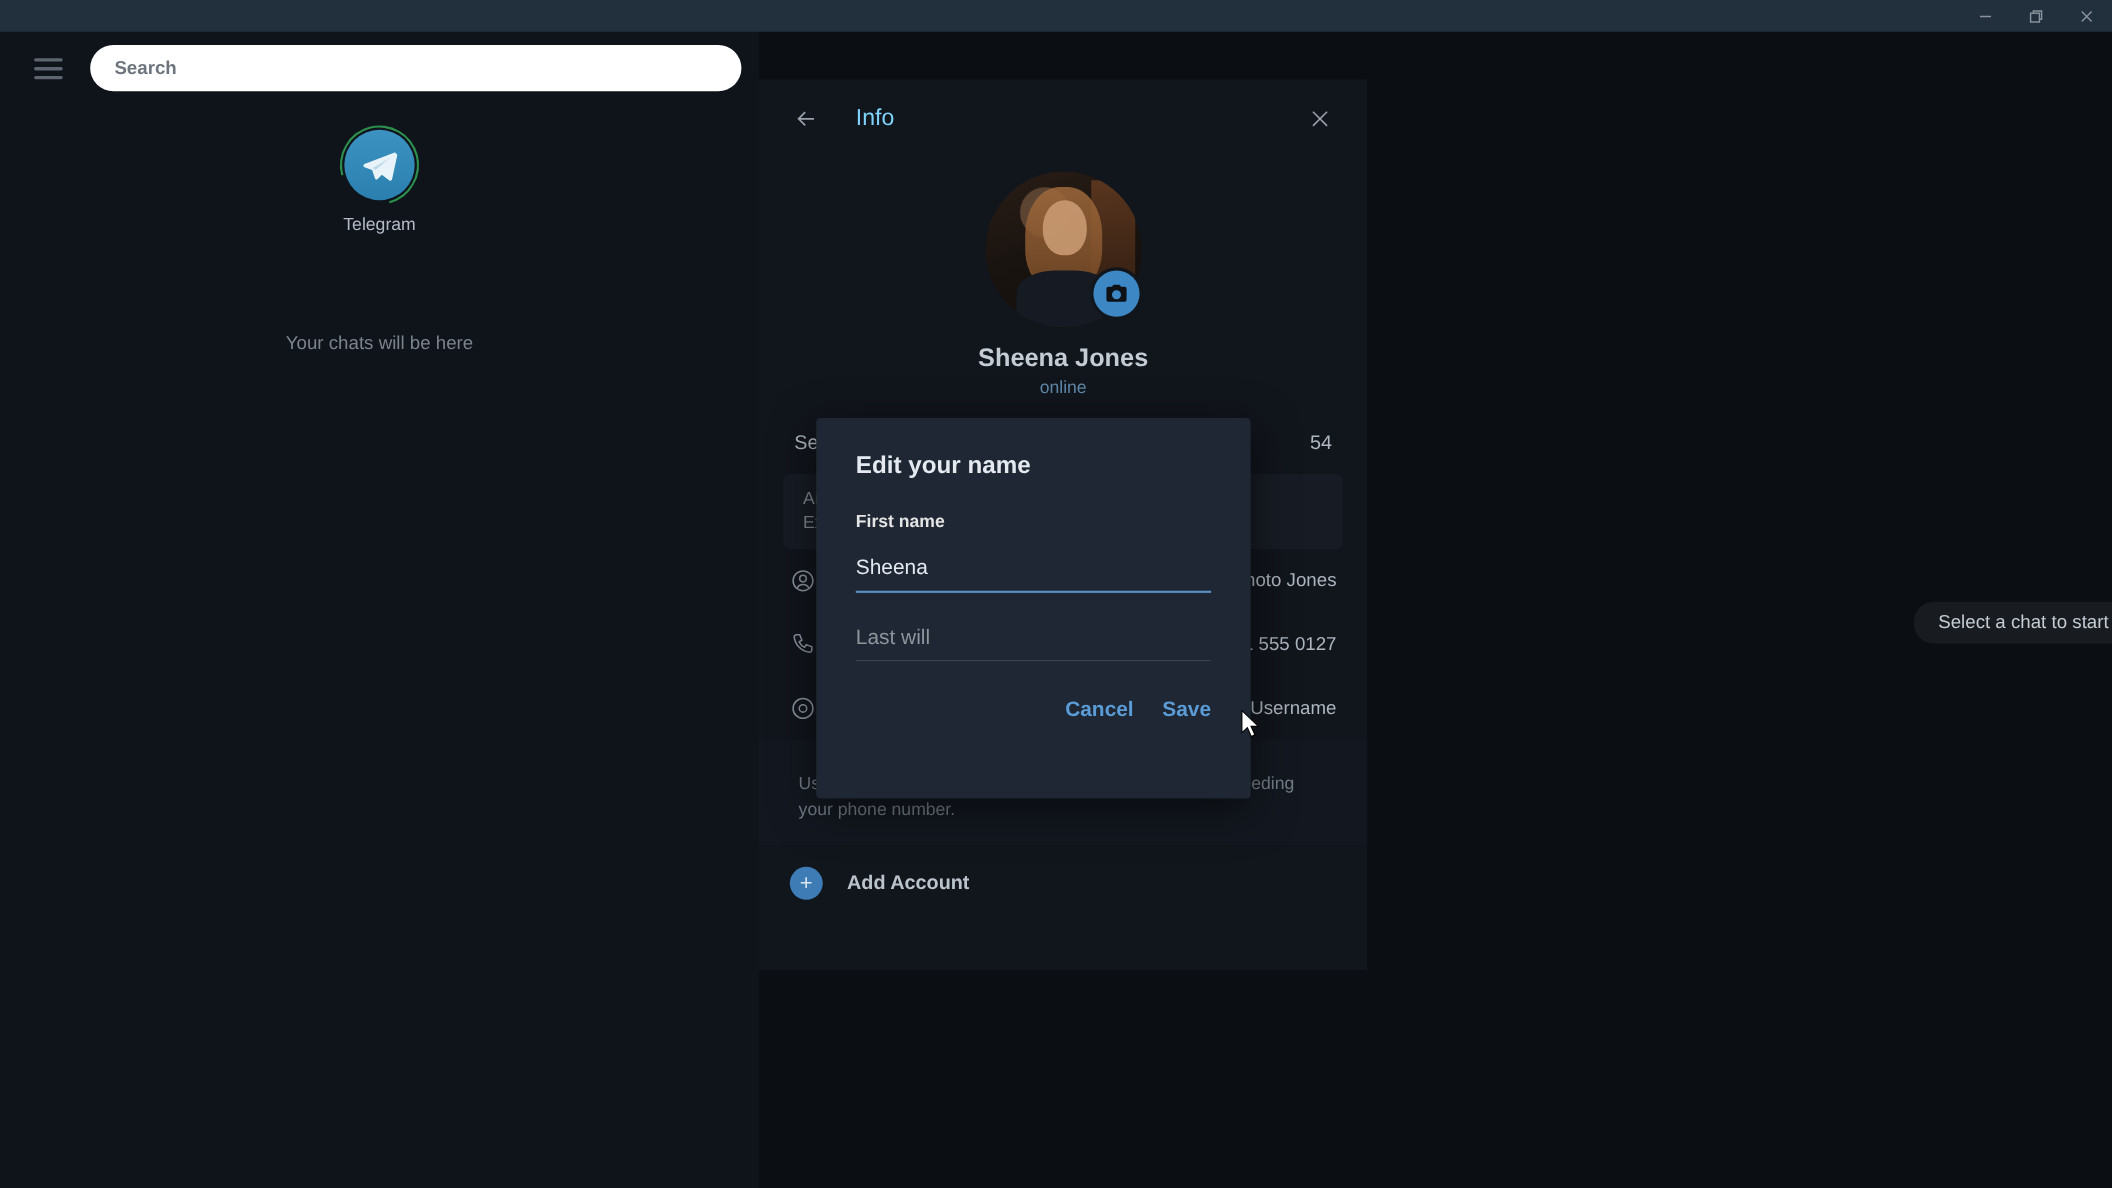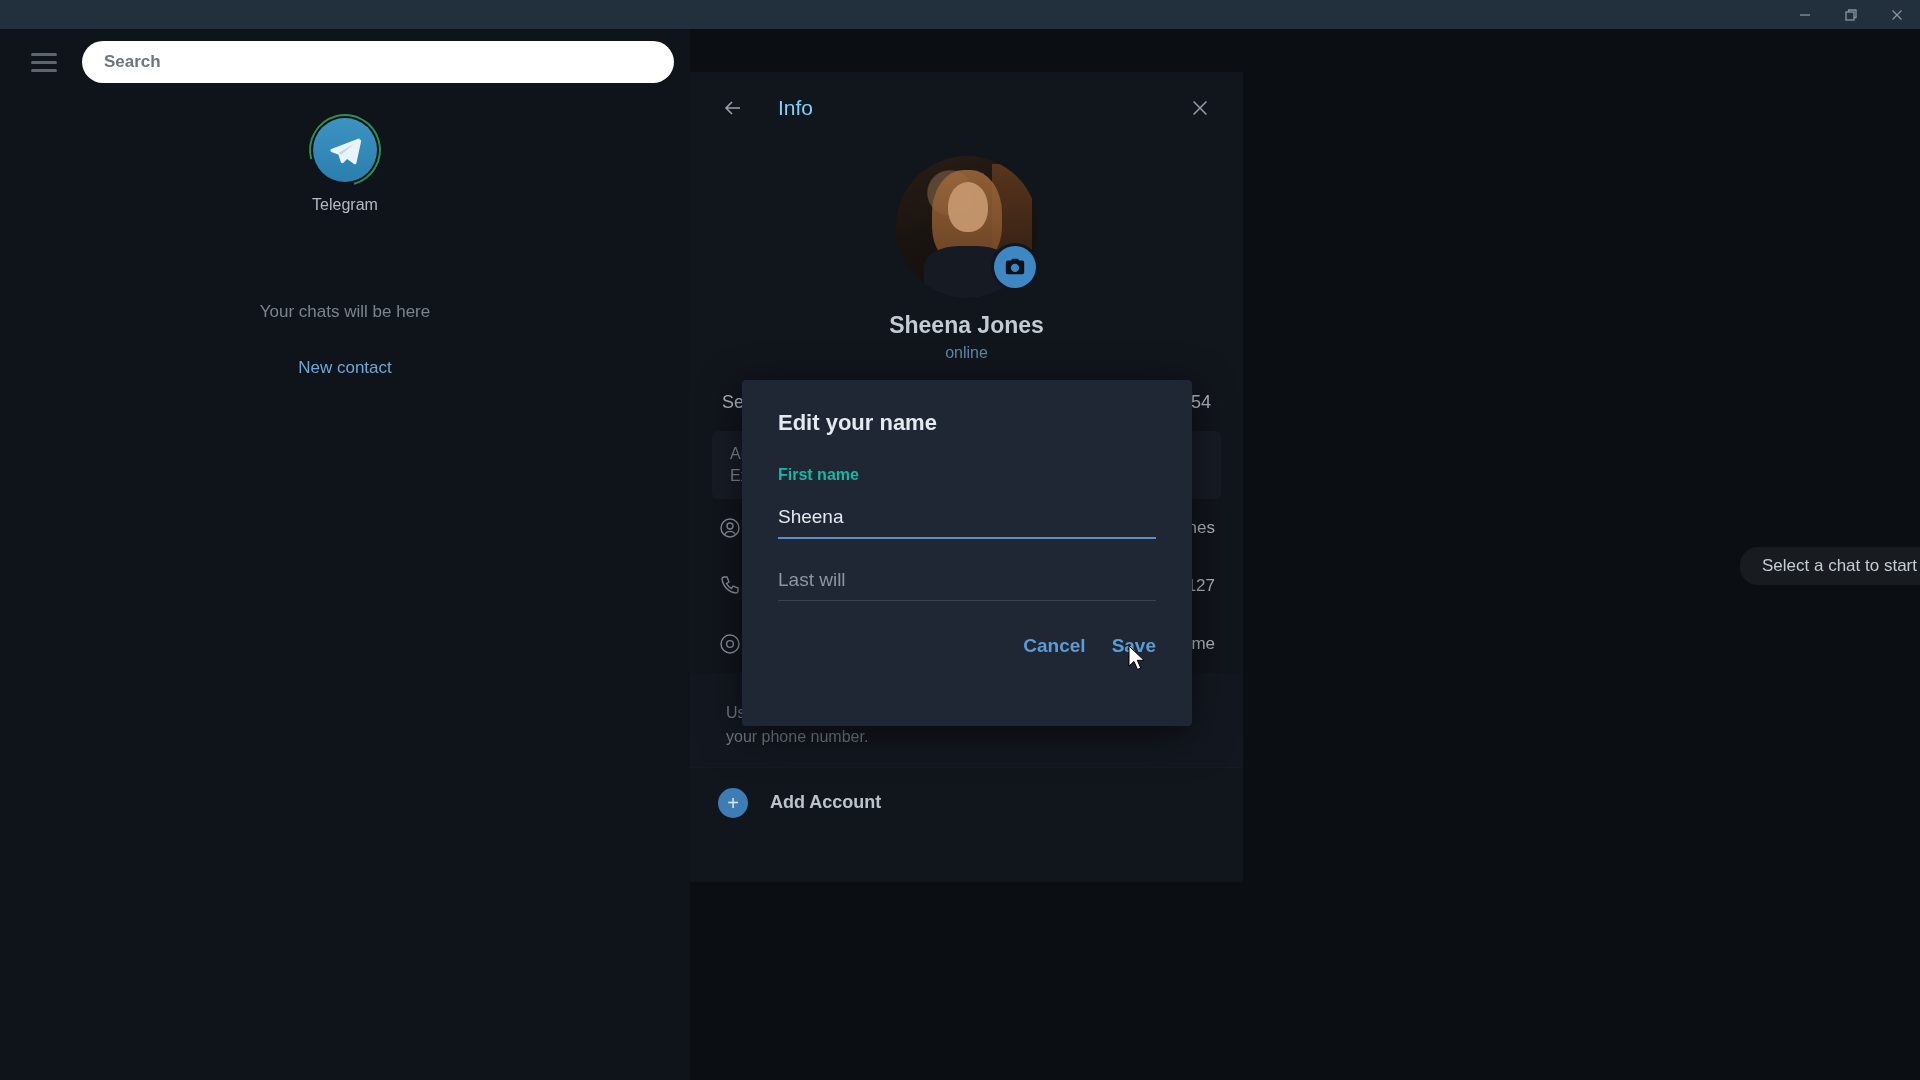--- a/index.html
+++ b/index.html
@@ -114,27 +114,27 @@
 
   .add-row { display:flex; align-items:center; height:70px; padding:0 28px; border-top:1px solid #161b22; }
   .add-plus {
     width:30px; height:30px; border-radius:50%; background:#3d7cb4;
     display:flex; align-items:center; justify-content:center; color:#dbe6f0; font-size:20px; line-height:1;
   }
   .add-label { margin-left:22px; font-size:18px; font-weight:bold; color:#bbc3cb; }
 
   
   .modal {
-    position:absolute; top:380px; left:742px; width:450px; height:346px;
+    position:absolute; top:380px; left:742px; width:395px; height:346px;
     background:#1e2733; border-radius:4px;
     box-shadow:0 10px 40px rgba(0,0,0,.55);
   }
   .modal-title { font-size:22px; font-weight:bold; color:#e4eaf0; padding:30px 36px 0; }
   .field { padding:0 36px; margin-top:30px; }
-  .field-label { font-size:16px; font-weight:bold; color:#14b8a6; }
+  .field-label { font-size:16px; font-weight:bold; color:#e5e5e5; }
   .field-label.muted { color:#8d959d; font-weight:normal; font-size:19px; }
   .field-value { font-size:19px; color:#e3e9ef; margin-top:22px; min-height:26px; }
   .underline { height:2px; background:#5a8fc4; margin-top:5px; }
   .underline.dim { height:1px; background:#39424e; margin-top:9px; }
   .modal-actions { display:flex; justify-content:flex-end; gap:26px; padding:34px 36px 0; }
   .modal-actions .btn { font-size:19px; font-weight:bold; color:#5b9bd6; }
 
   .cursor { position:absolute; left:1128px; top:645px; width:20px; height:28px; }
 </style>
 </head>
@@ -183,21 +183,20 @@
         <div class="tg-ring"></div>
         <div class="tg-circle">
           <svg viewBox="0 0 24 24" fill="#e8f3fa">
               <path d="M21.6 4.2 2.9 11.4c-.9.35-.88 1.64.03 1.96l4.6 1.6 1.75 5.2c.23.7 1.12.9 1.62.36l2.5-2.6 4.6 3.4c.6.45 1.47.12 1.63-.62l3.1-14.4c.18-.84-.64-1.5-1.13-1.1z"></path>
               <path d="M9.5 15.1l8.6-7.2-10.2 5.9z" fill="#bcd9ea"></path>
             </svg>
         </div>
       </div>
       <div class="tg-label">Telegram</div>
       <div class="chats-here">Your chats will be here</div>
-      <div class="new-contact">New contact</div>
     </div>
   </div>
 
   <div class="info-panel">
     <div class="info-head">
       <div class="icon-btn">
         <svg width="24" height="24" viewBox="0 0 24 24" fill="none" stroke="currentColor" stroke-width="1.6">
             <path d="M19 12H5M11 6l-6 6 6 6"></path>
           </svg>
       </div>

